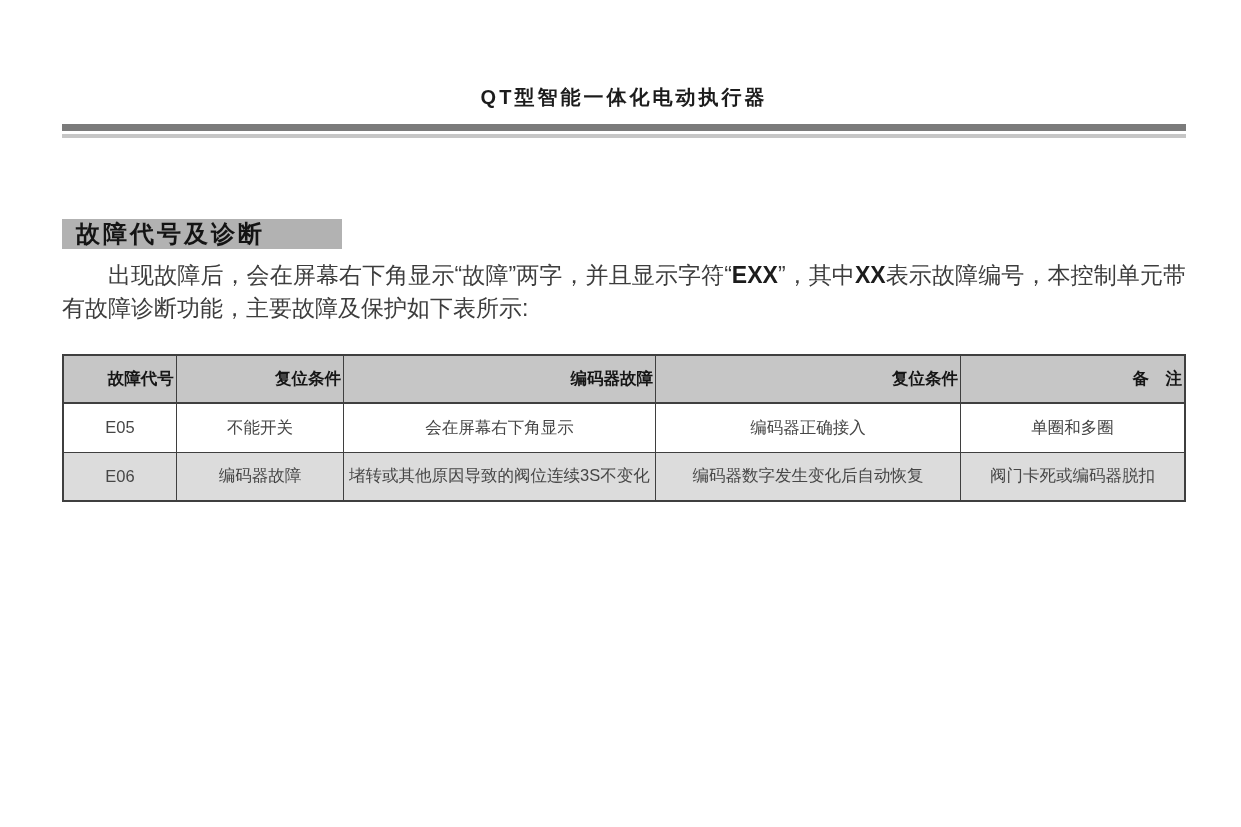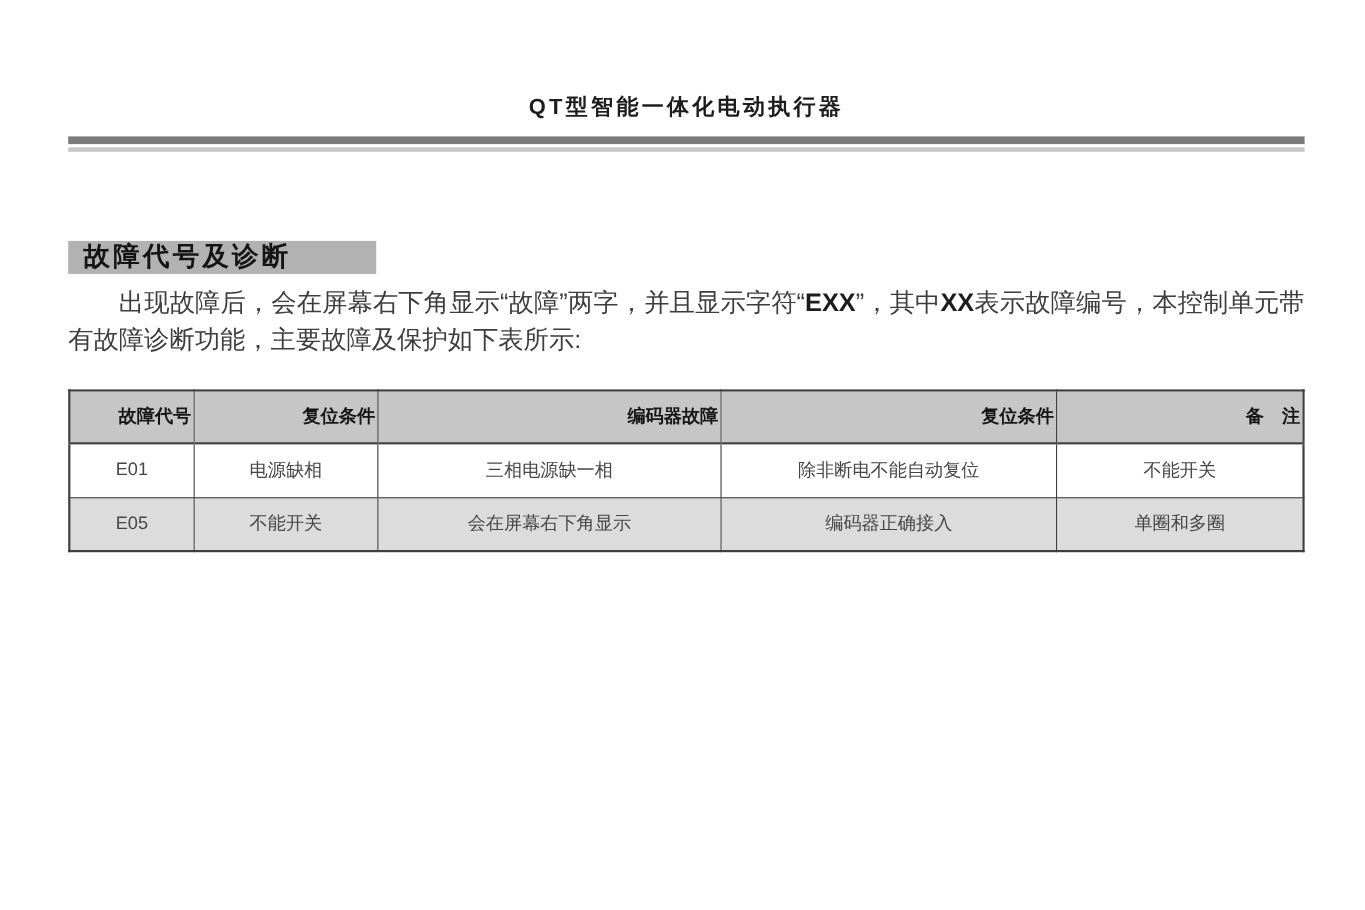--- a/index.html
+++ b/index.html
@@ -124,31 +124,31 @@
       <tr>
         <th>故障代号</th>
         <th>复位条件</th>
         <th>编码器故障</th>
         <th>复位条件</th>
         <th>备　注</th>
       </tr>
     </thead>
     <tbody>
         <tr>
-          <td>E01</td>
-          <td>电源缺相</td>
-          <td>三相电源缺一相</td>
-          <td>除非断电不能自动复位</td>
-          <td>不能开关</td>
-        </tr>
-        <tr>
           <td>E05</td>
           <td>不能开关</td>
           <td>会在屏幕右下角显示</td>
           <td>编码器正确接入</td>
           <td>单圈和多圈</td>
+        </tr>
+        <tr>
+          <td>E06</td>
+          <td>编码器故障</td>
+          <td>堵转或其他原因导致的阀位连续3S不变化</td>
+          <td>编码器数字发生变化后自动恢复</td>
+          <td>阀门卡死或编码器脱扣</td>
         </tr>
       </tbody>
   </table>
 
   <div class="page-number">15</div>
 
 </div>
 
 </body></html>

